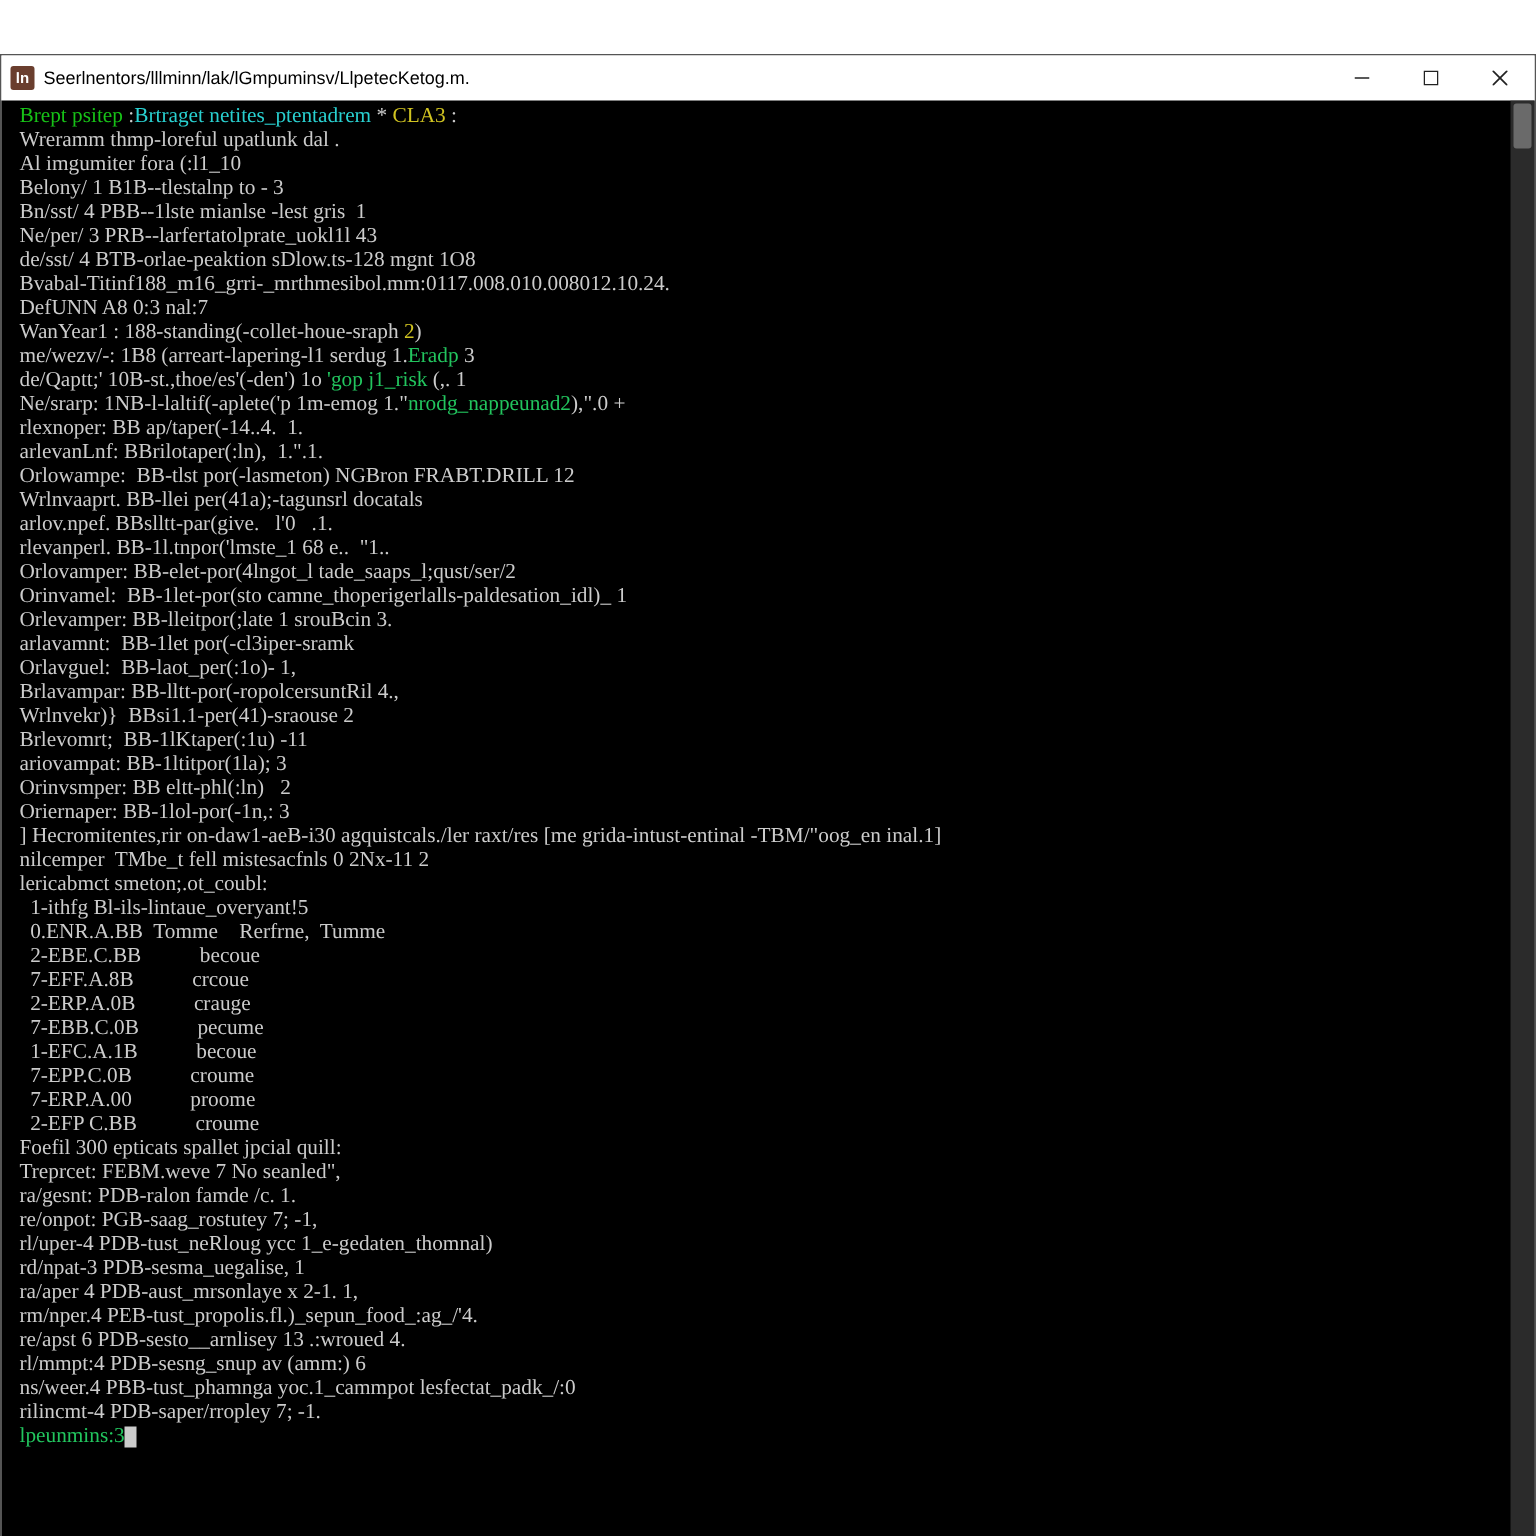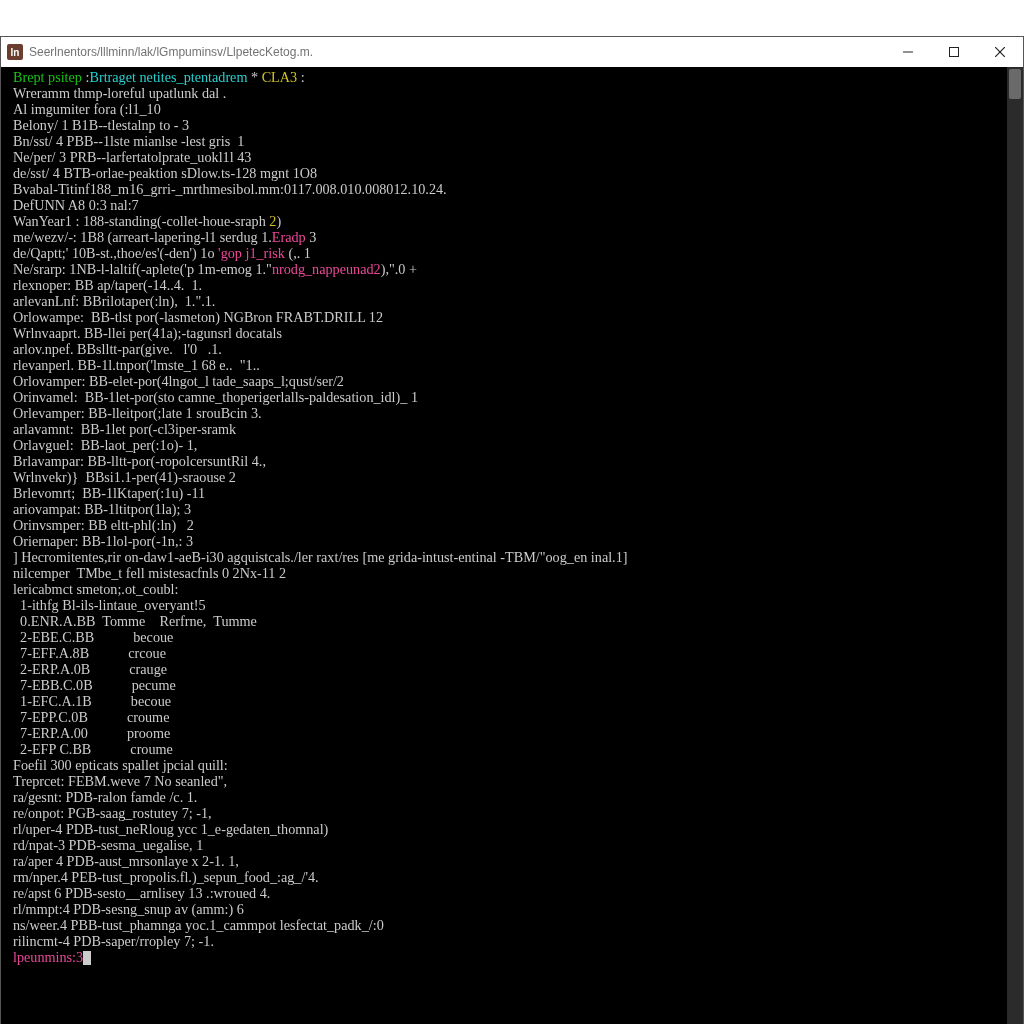--- a/index.html
+++ b/index.html
@@ -1,34 +1,34 @@
 <!DOCTYPE html>
 <html><head>
 <meta charset="utf-8">
 <style>
 * { margin:0; padding:0; box-sizing:border-box; }
 html,body { width:1024px; height:1024px; overflow:hidden; font-family:"Segoe UI",Tahoma,sans-serif; background:#fff; }
 .window { width:1024px; height:1024px; display:flex; flex-direction:column; border:1px solid #555;margin-top:36px; }
 .titlebar { height:30px; background:#fff; display:flex; align-items:center; padding-left:6px; }
 .titlebar .icon { width:16px; height:16px; background:#6a3e2e; border-radius:2px; margin-right:6px; display:flex; align-items:center; justify-content:center; font-size:10px; color:#fff; font-weight:bold; }
-.titlebar .title { font-size:12px; color:#737373; flex:1; }
+.titlebar .title { font-size:12px; color:#000000; flex:1; }
 .winbtns { display:flex; height:100%; }
 .winbtn { width:46px; height:30px; display:flex; align-items:center; justify-content:center; font-size:13px; color:#222; }
 .menubar { height:24px; background:#fff; display:flex; align-items:center; padding-left:8px; border-bottom:1px solid #ddd; }
 .menubar .item { font-size:12.5px; color:#222; padding:2px 12px; }
 .terminal { flex:1; background:#000; position:relative; overflow:hidden; }
 .scrollbar { position:absolute; right:0; top:0; bottom:0; width:16px; background:#2b2b2b; }
 .scrollbar .thumb { position:absolute; left:2px; right:2px; top:2px; height:30px; background:#6a6a6a; border-radius:2px; }
 .scrollbar .dnarrow { position:absolute; left:0; right:0; bottom:0; height:16px; display:flex; align-items:center; justify-content:center; font-size:9px; color:#aaa; }
 .content { position:absolute; left:0; top:0; right:16px; bottom:0; padding:2px 4px 4px 12px; font-family:Liberation Serif, serif; font-size:14.2px; line-height:16px; color:#ccc; white-space:pre; letter-spacing:0; }
 .line { display:block; }
 .g { color:#17c217; }
 .c { color:#29d0d0; }
 .y { color:#d0c321; }
-.r { color:#ec4899; }
+.r { color:#22c55e; }
 .w { color:#ccc; }
 .cursor { display:inline-block; width:8px; height:14px; background:#ccc; vertical-align:text-bottom; }
 </style>
 </head>
 <body>
 
 <div class="window">
   <div class="titlebar">
     <div class="icon">
         <span>ln</span>

